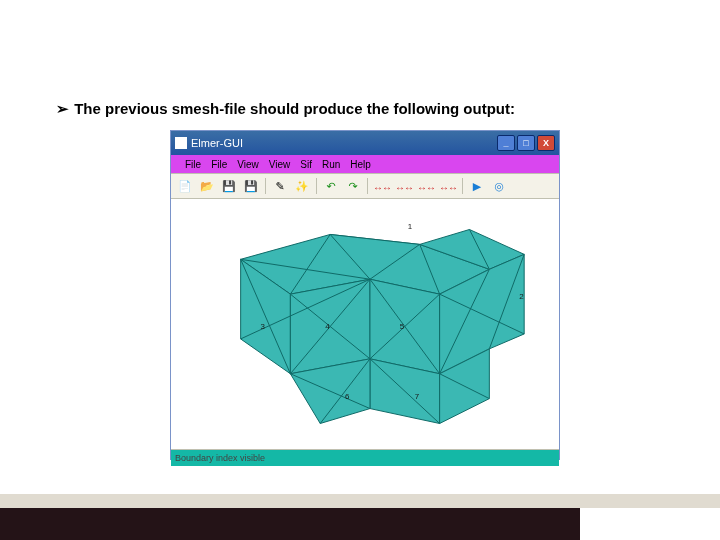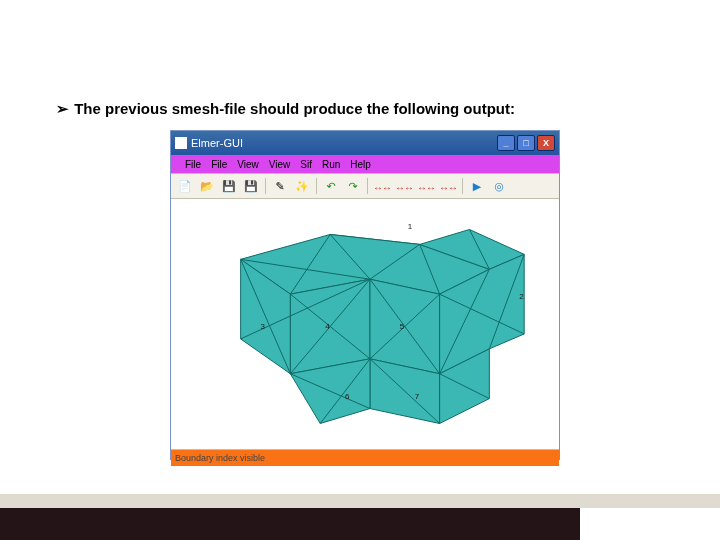--- a/index.html
+++ b/index.html
@@ -97,21 +97,21 @@
   .redarrows { color: #cc2222; font-size: 10px; letter-spacing: -1px; font-weight: bold; }
   .viewport {
     position: relative;
     background: #fff;
     height: calc(100% - 20px - 18px - 24px - 16px);
     overflow: hidden;
   }
   .viewport svg { width: 100%; height: 100%; display: block; }
   .statusbar {
     height: 16px;
-    background: #f97316;
+    background: #14b8a6;
     border-top: 1px solid #c0c0b0;
     font-size: 9px;
     color: #444;
     display: flex; align-items: center; padding: 0 4px;
   }
   .footer-band {
     position: absolute;
     left: 0; right: 0; bottom: 32px;
     height: 14px;
     background: #e0dbd0;

